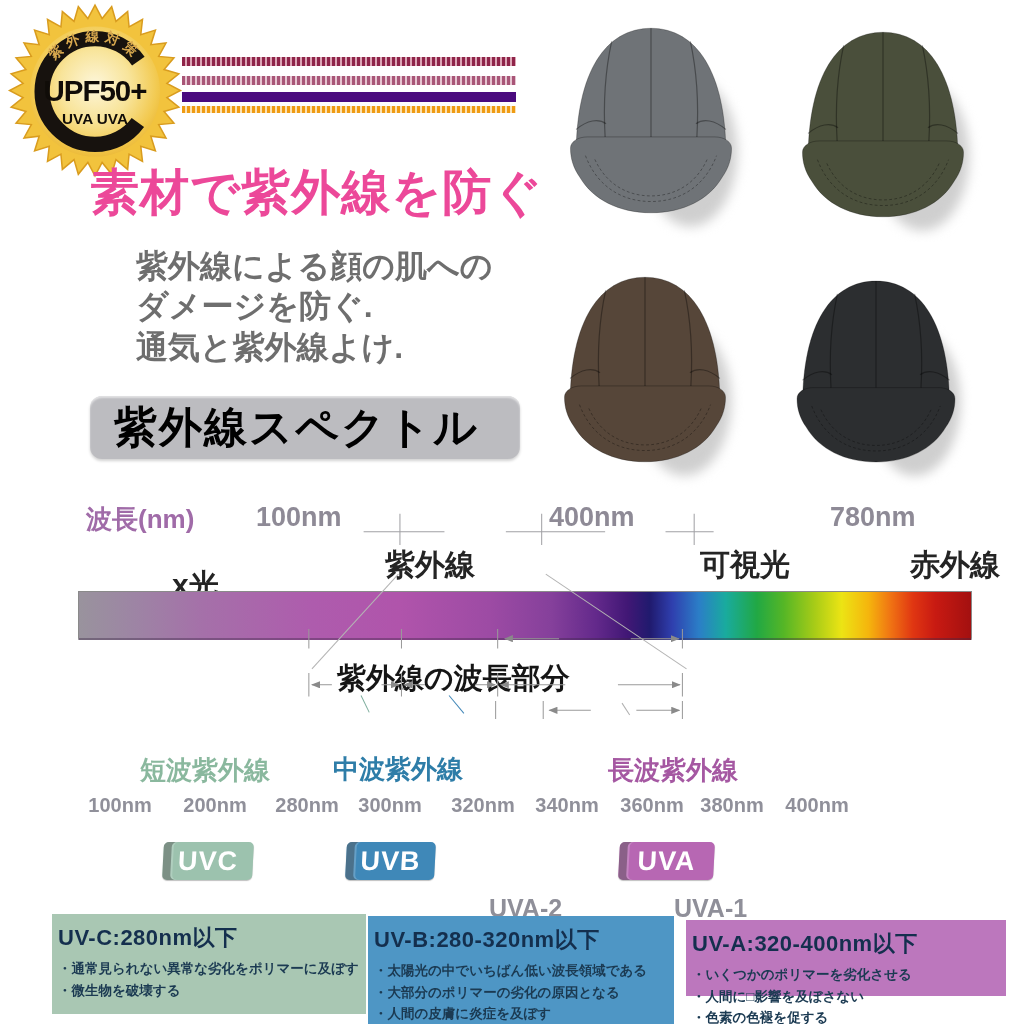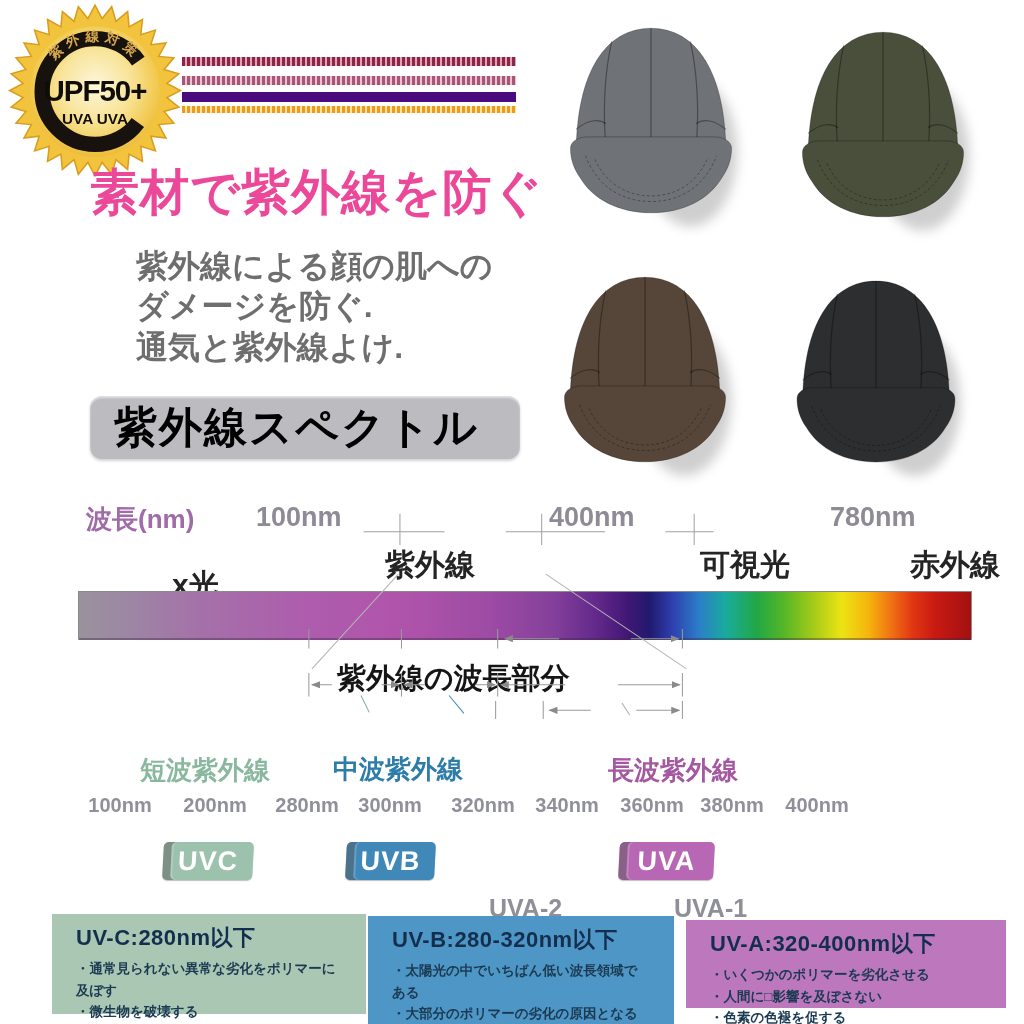--- a/index.html
+++ b/index.html
@@ -36,21 +36,21 @@
       #19ab9e 72.5%,#21a844 76%,#55b626 79%,#a8cc17 82.5%,#ece414 85.5%,#f5b50d 88.5%,
       #f07313 91%,#e03612 93.5%,#c81a12 96%,#a31010 100%);}
   #caption{left:337px;top:659px;font-size:29px;font-weight:900;color:#151515;}
   .bandlab{font-size:26px;font-weight:900;}
   .nmlab{width:80px;text-align:center;color:#90909a;font-size:20px;font-weight:700;}
   .uvbadge{height:38px;border-radius:5px;color:#ffffff;font-size:27px;font-weight:900;
            text-align:center;line-height:38px;letter-spacing:1px;transform:skewX(-3deg);
            box-shadow:inset 8px 0 0 rgba(30,30,30,.35), inset 10px 0 0 rgba(255,255,255,.2), 0 1px 1px rgba(0,0,0,.25);}
   .sublab{color:#8f8f99;font-size:25px;font-weight:700;text-align:right;}
   
-  .infobox{box-sizing:border-box;padding:9px 24px;}
+  .infobox{box-sizing:border-box;padding:9px 6px;}
   .infobox .title{font-size:22px;font-weight:900;color:#142f4e;margin-bottom:5px;letter-spacing:.5px;}
   .infobox .bullet{font-size:13.5px;font-weight:800;color:#1b3a52;line-height:1.6;}
   svg text{font-family:"Liberation Sans","DejaVu Sans",sans-serif;}
 </style>
 </head>
 <body>
 
 <div id="canvas">
 
   <svg id="badge" class="abs" width="178" height="178" viewBox="0 0 170 175">
@@ -229,20 +229,20 @@
     <div class="title">UV-C:280nm以下</div>
     <div class="bullet">・通常見られない異常な劣化をポリマーに及ぼす</div>
     <div class="bullet">・微生物を破壊する</div>
   </div>
   <div class="abs infobox" style="left: 368px; top: 916px; width: 306px; height: 108px; background-color: rgb(78, 150, 197);">
     <div class="title">UV-B:280-320nm以下</div>
     <div class="bullet">・太陽光の中でいちばん低い波長領域である</div>
     <div class="bullet">・大部分のポリマーの劣化の原因となる</div>
     <div class="bullet">・人間の皮膚に炎症を及ぼす</div>
   </div>
-  <div class="abs infobox" style="left: 686px; top: 920px; width: 320px; height: 88px; background-color: rgb(188, 119, 189);">
+  <div class="abs infobox" style="left: 686px; top: 920px; width: 320px; height: 76px; background-color: rgb(188, 119, 189);">
     <div class="title">UV-A:320-400nm以下</div>
     <div class="bullet">・いくつかのポリマーを劣化させる</div>
     <div class="bullet">・人間に□影響を及ぼさない</div>
     <div class="bullet">・色素の色褪を促する</div>
   </div>
 
 </div>
 
 </body></html>

